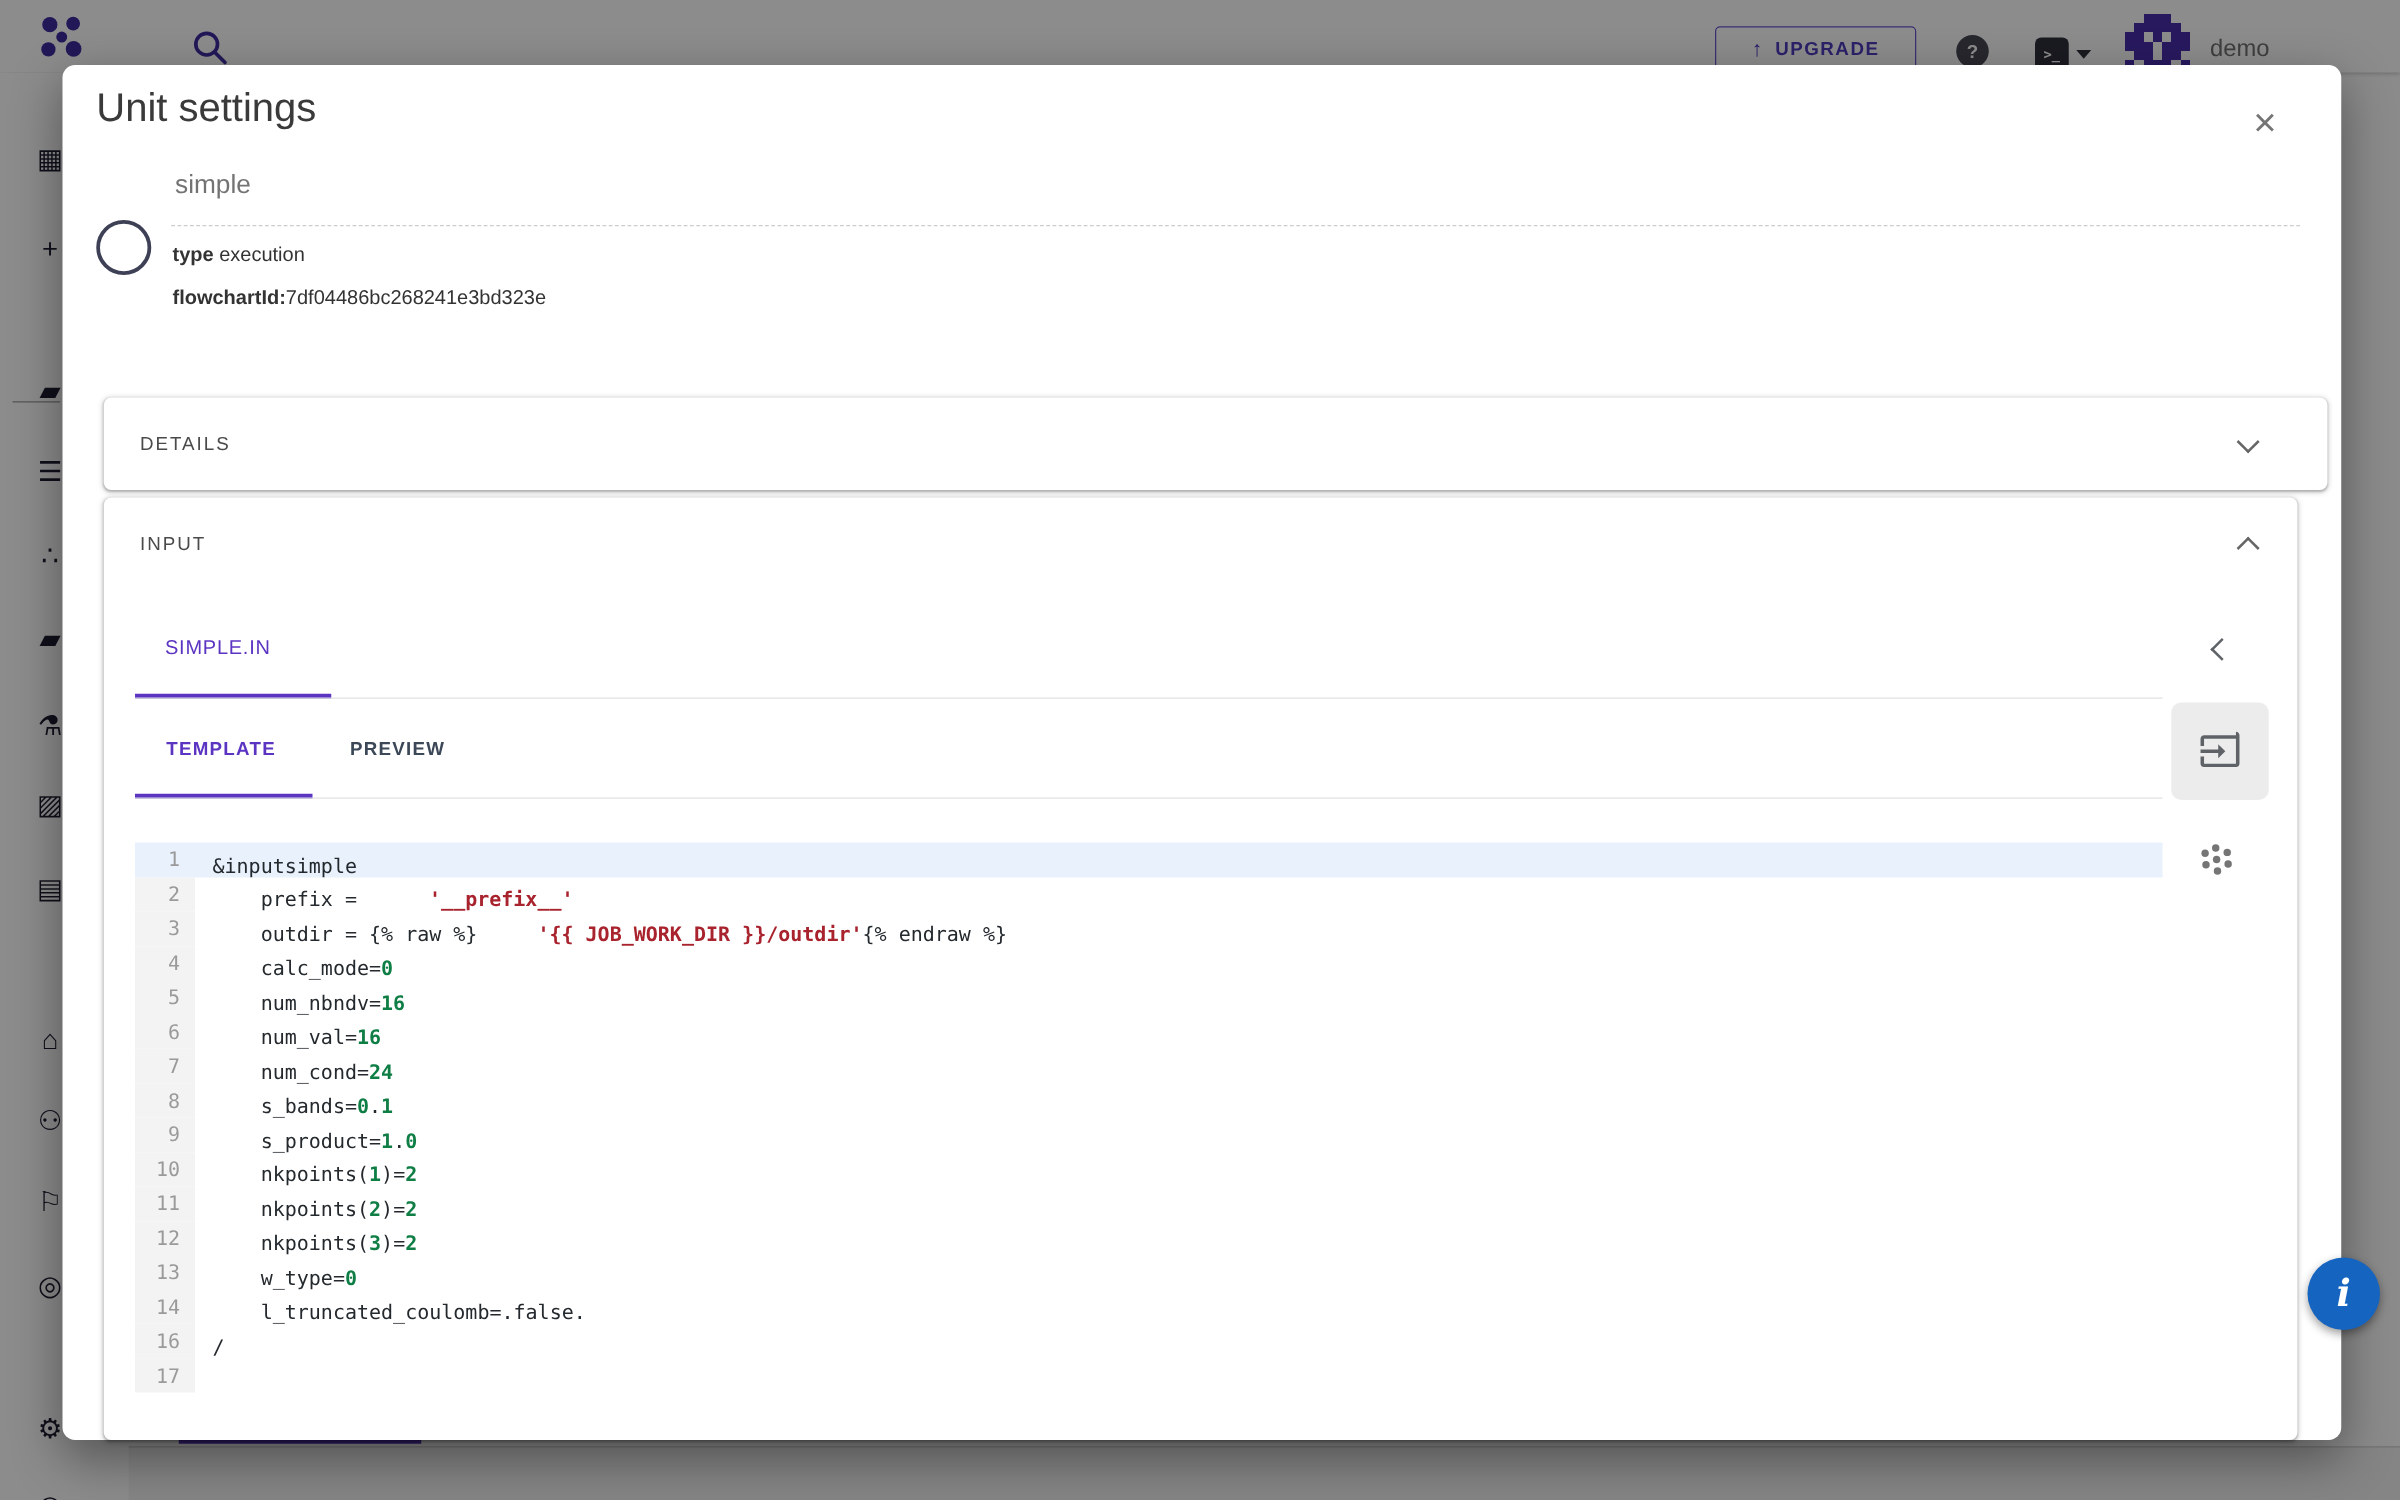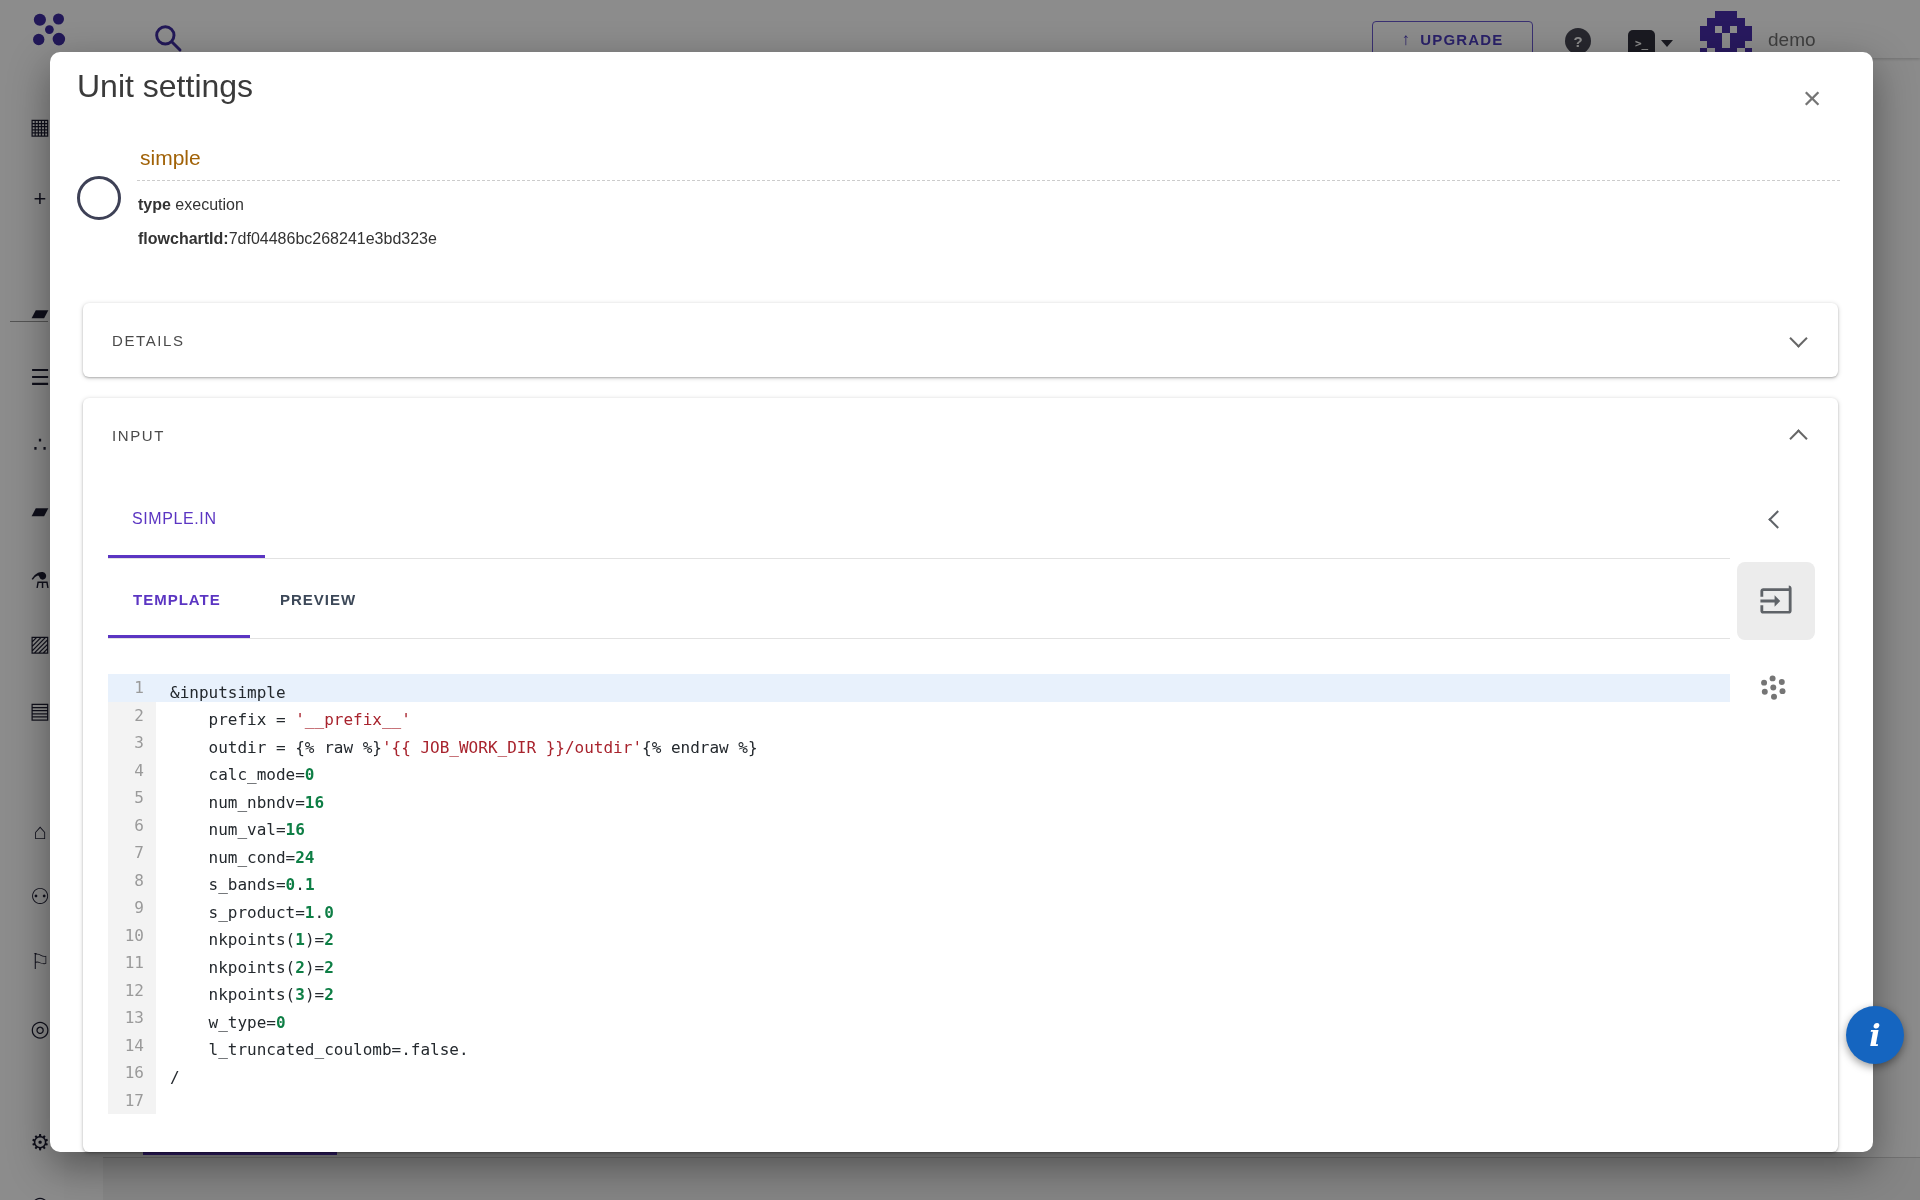--- a/index.html
+++ b/index.html
@@ -36,29 +36,29 @@
   
   .overlay{position:absolute;inset:0;background:rgba(0,0,0,0.45);z-index:5;}
   
   .modal{position:absolute;left:50px;top:52px;width:1823px;height:1100px;background:#ffffff;
     border-radius:10px;z-index:10;box-shadow:0 14px 40px rgba(0,0,0,.4);}
   .modal-title{position:absolute;left:27px;top:16px;font-size:32px;color:#3a3a3a;}
   .modal-close{position:absolute;left:1742px;top:26px;width:40px;height:40px;font-size:32px;color:#757575;
     display:flex;align-items:center;justify-content:center;cursor:pointer;background:none;border:none;}
   .unit-circle{position:absolute;left:27px;top:124px;width:44px;height:44px;border:3px solid #3e4156;
     border-radius:50%;box-sizing:border-box;}
-  .unit-name{position:absolute;left:90px;top:94px;font-size:21px;color:#a16207;}
+  .unit-name{position:absolute;left:90px;top:84px;font-size:21px;color:#737373;}
   .unit-dash{position:absolute;left:87px;top:128px;width:1703px;border-top:1px dashed #cccccc;}
   .unit-meta{position:absolute;left:88px;font-size:16px;color:#333;}
   .unit-meta b{font-weight:bold;}
   .meta-type{top:144px;}
   .meta-flow{top:178px;}
   .card{position:absolute;left:33px;width:1755px;background:#fff;border-radius:6px;
     box-shadow:0 1px 2px rgba(0,0,0,.22),0 1px 5px rgba(0,0,0,.18);}
-  .card-details{top:251px;height:74px;}
+  .card-details{top:266px;height:74px;padding-left:24px;}
   .card-input{top:346px;height:754px;overflow:hidden;}
   .sec-label{position:absolute;left:29px;font-size:15px;letter-spacing:1.6px;color:#4a4a4a;font-weight:500;}
   .chev{position:absolute;width:11px;height:11px;border-right:2.5px solid #666;border-bottom:2.5px solid #666;}
   .chev-down{transform:rotate(45deg);}
   .chev-up{transform:rotate(-135deg);}
   .chev-left{transform:rotate(135deg);}
   
   .file-tab-label{position:absolute;left:49px;top:112px;font-size:16px;font-weight:normal;
     letter-spacing:.6px;color:#5b35c2;}
   .file-tab-underline{position:absolute;left:25px;top:157px;width:157px;height:4px;background:#5b35c2;}
@@ -71,21 +71,21 @@
   
   .editor{position:absolute;left:25px;top:276px;width:1622px;}
   .code-row{display:flex;height:27.5px;align-items:center;}
   .code-row.hl .numcell,.code-row.hl .codecell{background:#e8f1fc;}
   .numcell{width:48px;box-sizing:border-box;background:#f3f3f3;color:#9a9a9a;text-align:right;
     padding-right:12px;font-family:"DejaVu Sans Mono",monospace;font-size:16px;height:100%;
     display:flex;align-items:center;justify-content:flex-end;}
   .codecell{flex:1;padding-left:14px;font-family:"DejaVu Sans Mono",monospace;font-size:16px;
     white-space:pre;color:#24292e;height:100%;display:flex;align-items:flex-end;}
   .tok-p{color:#24292e;}
-  .tok-s{color:#a8232d;font-weight:normal;}
+  .tok-s{color:#a8232d;font-weight:bold;margin-left:48px;}
   .tok-n{color:#0e7e45;font-weight:bold;}
   
   .collapse-chev{left:1688px;top:115px;border-color:#5f6368;}
   .input-btn{position:absolute;left:1654px;top:164px;width:78px;height:78px;background:#ececec;
     border:none;border-radius:8px;display:flex;align-items:center;justify-content:center;cursor:pointer;}
   .dots-btn{position:absolute;left:1668px;top:268px;width:46px;height:46px;background:none;border:none;
     display:flex;align-items:center;justify-content:center;cursor:pointer;}
   
   .fab{position:absolute;left:1846px;top:1006px;width:58px;height:58px;border-radius:50%;
     background:#1565c0;z-index:30;border:none;color:#fff;cursor:pointer;

